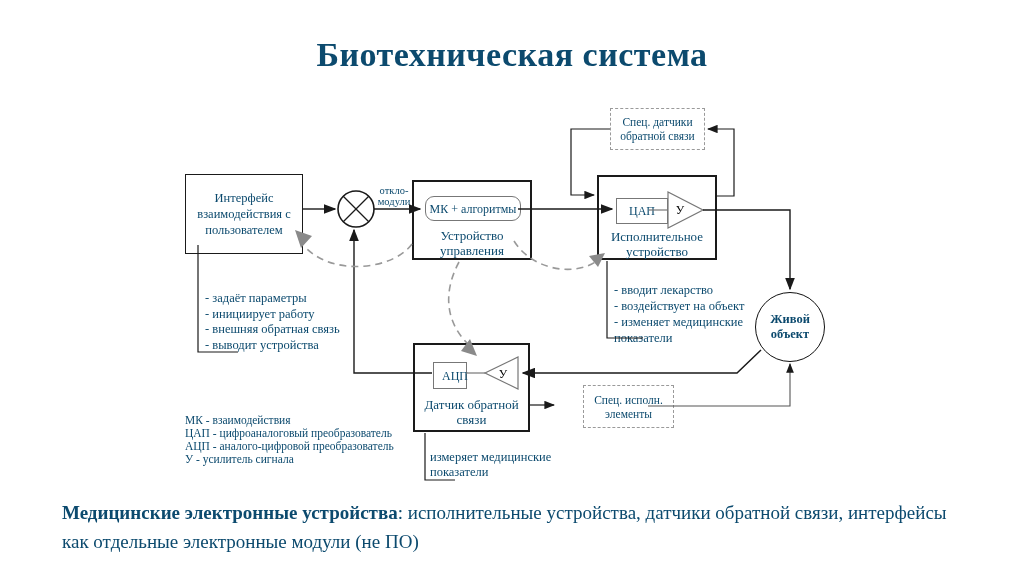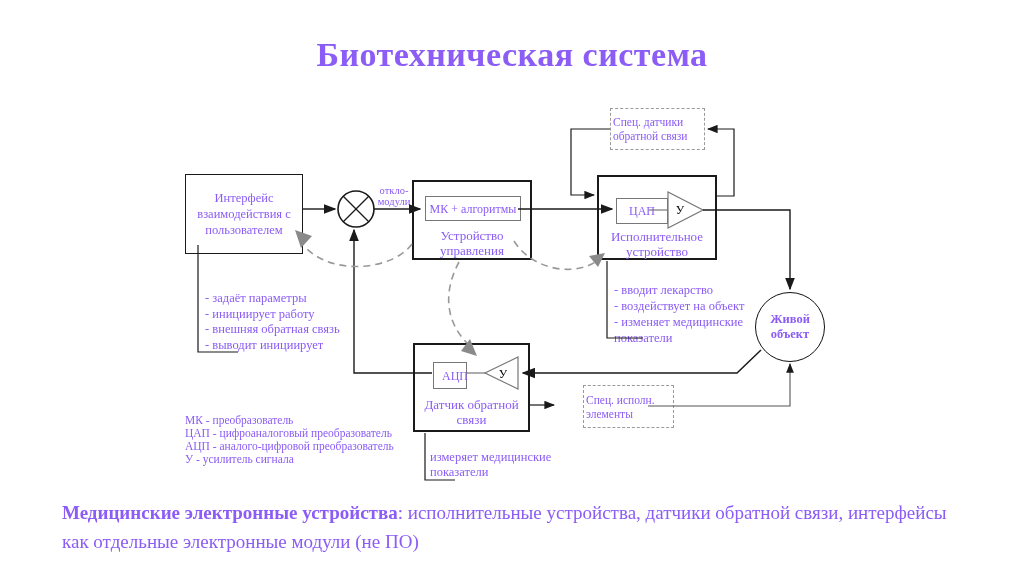--- a/index.html
+++ b/index.html
@@ -1,26 +1,26 @@
 <!DOCTYPE html>
 <html><head>
 <meta charset="utf-8">
 <style>
   html,body{margin:0;padding:0;background:#fff;}
   #slide{position:relative;width:1024px;height:574px;background:#fff;overflow:hidden;
-         font-family:"Liberation Serif","DejaVu Serif",serif;color:#8b5cf6;}
+         font-family:"Liberation Serif","DejaVu Serif",serif;color:#0c4a6e;}
   .abs{position:absolute;}
   #title{left:0;top:36px;width:1024px;text-align:center;font-size:34px;font-weight:bold;letter-spacing:.5px;}
   .box{position:absolute;background:#fff;border:1.6px solid #1a1a1a;box-sizing:border-box;}
   .box-label{position:absolute;left:0;right:0;text-align:center;font-weight:normal;font-size:13px;line-height:15px;}
   .plain-label{font-weight:normal;}
   .inner-box{position:absolute;background:#fff;border:1px solid #777;box-sizing:border-box;
              text-align:center;font-size:12px;}
   .dotted-box{position:absolute;background:#fff;border:1px dashed #9a9a9a;box-sizing:border-box;
-              display:flex;align-items:center;justify-content:center;text-align:left;
+              display:flex;align-items:center;justify-content:center;text-align:center;
               font-size:11.5px;line-height:14px;padding:2px;}
   .circle-node{position:absolute;border:1.7px solid #111;border-radius:50%;background:#fff;
                display:flex;align-items:center;justify-content:center;text-align:center;
                font-weight:bold;font-size:12.5px;line-height:15px;}
   .list{position:absolute;font-size:12.5px;line-height:15.5px;white-space:nowrap;}
   .legend{position:absolute;font-size:11.5px;line-height:13px;white-space:nowrap;}
   .note{position:absolute;font-size:12.5px;line-height:14.5px;}
   .dev-label{position:absolute;font-size:10.5px;line-height:11px;text-align:center;}
   #footer{left:62px;top:499px;width:890px;font-size:19px;line-height:28.5px;}
   #footer b{font-weight:bold;}
@@ -37,21 +37,21 @@
   <div class="box" style="left:185px;top:174px;width:118px;height:80px;display:flex;align-items:center;justify-content:center;">
     <div class="box-label plain-label" style="position:static;font-size:12.5px;line-height:16px;padding:0 2px;">Интерфейс взаимодействия с пользователем</div>
   </div>
 
   <div class="dev-label" style="left:374px;top:185px;width:40px;">
     <div>откло-</div>
     <div>модули</div>
   </div>
 
   <div class="box" style="left:412px;top:180px;width:120px;height:80px;border-width:2px;">
-    <div class="inner-box" style="left:11px;top:14px;width:96px;height:25px;line-height:24px;">МК + алгоритмы</div>
+    <div class="inner-box" style="left:11px;top:14px;width:96px;height:25px;line-height:24px;border-radius:9px;">МК + алгоритмы</div>
     <div class="box-label" style="top:46px;">Устройство управления</div>
   </div>
 
   <div class="box" style="left:597px;top:175px;width:120px;height:85px;border-width:2px;">
     <div class="inner-box" style="left:17px;top:21px;width:52px;height:26px;line-height:25px;">ЦАП</div>
     <div class="box-label" style="top:52px;">Исполнительное устройство</div>
   </div>
 
   <div class="dotted-box" style="left:610px;top:108px;width:95px;height:42px;">Спец. датчики обратной связи</div>
 
@@ -61,34 +61,34 @@
     <div class="inner-box" style="left:18px;top:17px;width:34px;height:27px;line-height:26px;padding-left:8px;">АЦП</div>
     <div class="box-label" style="top:52px;">Датчик обратной связи</div>
   </div>
 
   <div class="dotted-box" style="left:583px;top:385px;width:91px;height:43px;">Спец. исполн. элементы</div>
 
   <div class="list" style="left:205px;top:291px;">
     <div>- задаёт параметры</div>
     <div>- инициирует работу</div>
     <div>- внешняя обратная связь</div>
-    <div>- выводит инициирует</div>
+    <div>- выводит устройства</div>
   </div>
 
   <div class="list" style="left:614px;top:282px;line-height:16px;">
     <div>- вводит лекарство</div>
     <div>- воздействует на объект</div>
     <div>- изменяет медицинские</div>
     <div>показатели</div>
   </div>
 
   <div class="note" style="left:430px;top:450px;width:140px;">измеряет медицинские показатели</div>
 
   <div class="legend" style="left:185px;top:414px;">
-    <div>МК - преобразователь</div>
+    <div>МК - взаимодействия</div>
     <div>ЦАП - цифроаналоговый преобразователь</div>
     <div>АЦП - аналого-цифровой преобразователь</div>
     <div>У - усилитель сигнала</div>
   </div>
 
   <div id="footer" class="abs">
     <b>Медицинские электронные устройства</b><span>: исполнительные устройства, датчики обратной связи, интерфейсы как отдельные электронные модули (не ПО)</span>
   </div>
 
   <svg id="overlay" width="1024" height="574" viewBox="0 0 1024 574">

